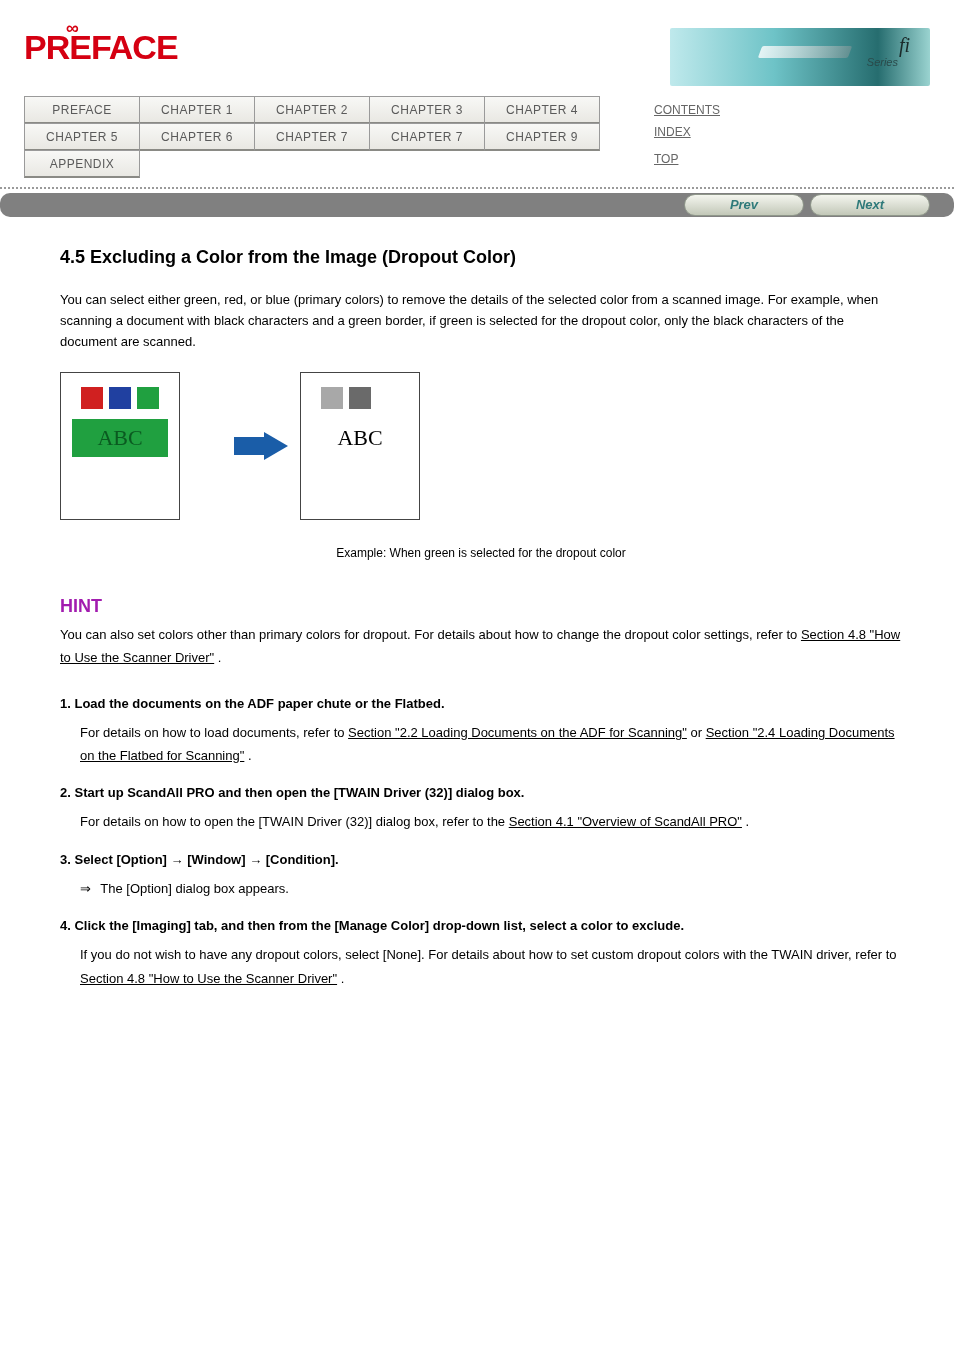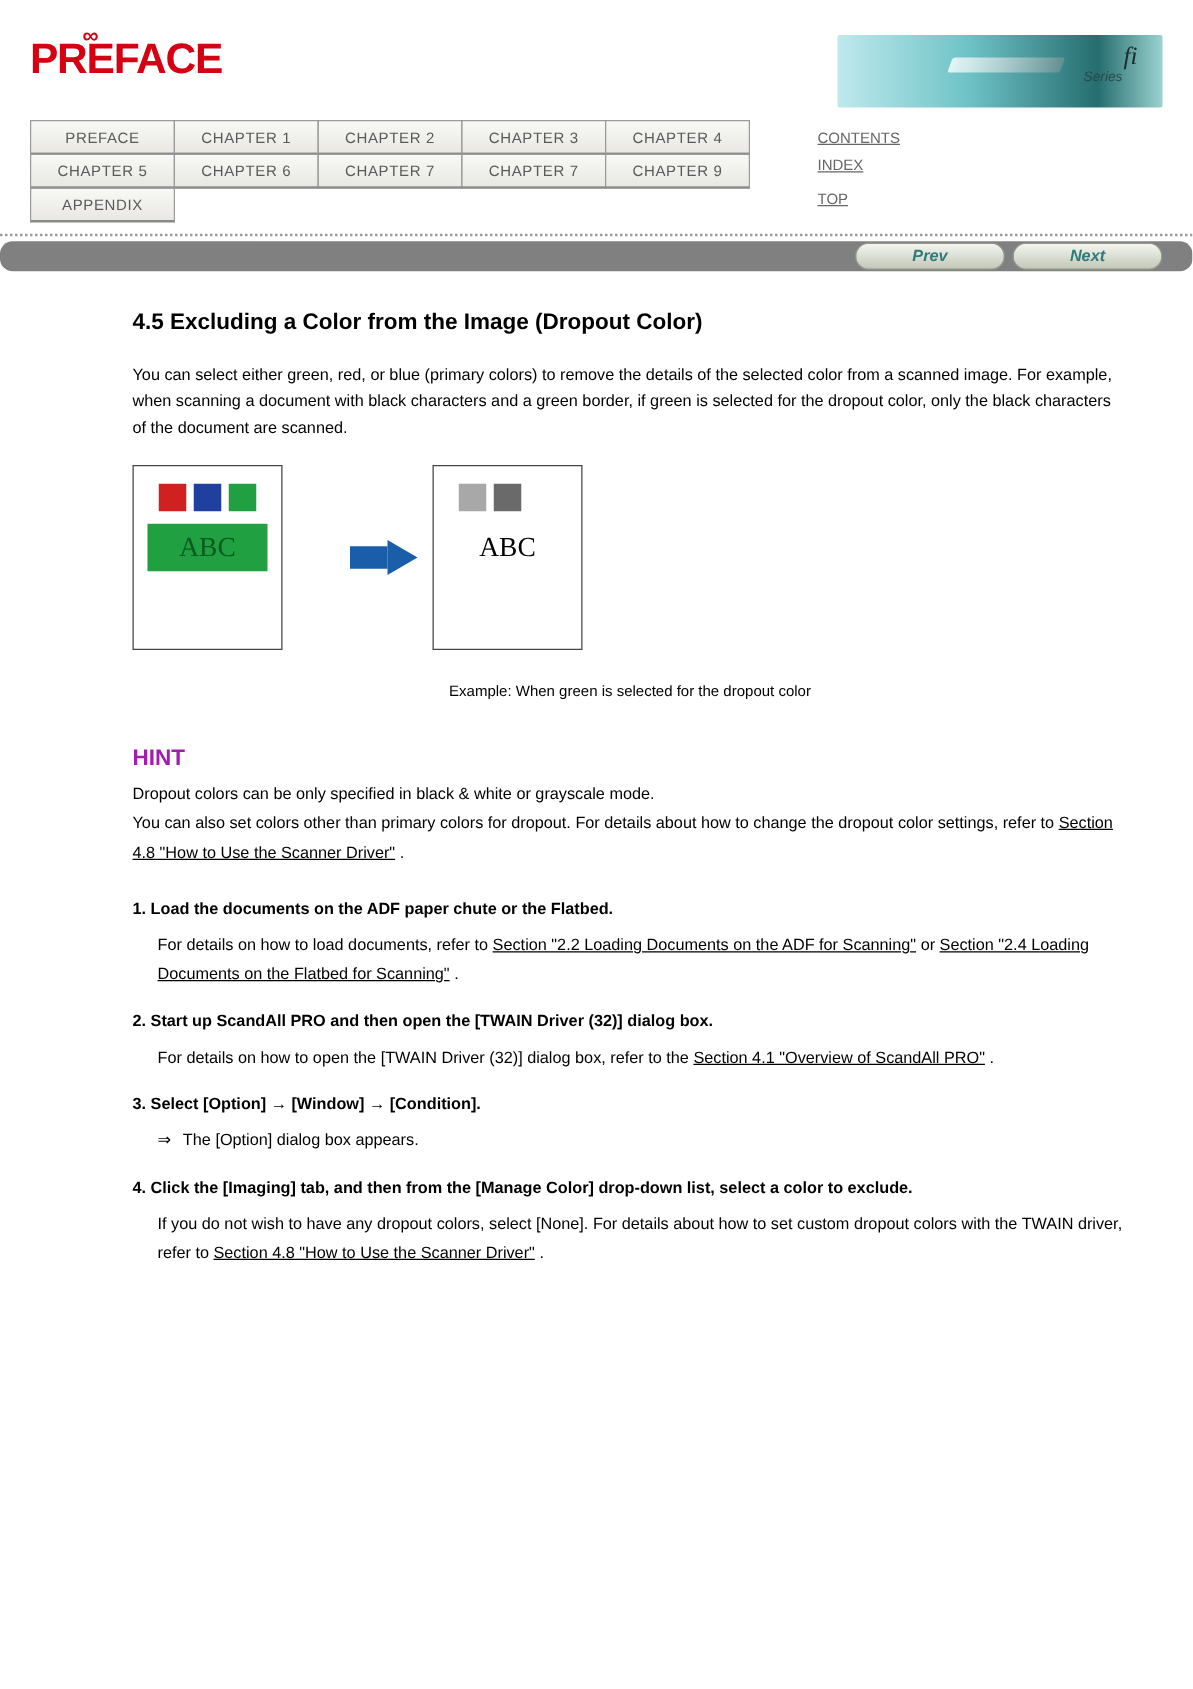--- a/index.html
+++ b/index.html
@@ -134,21 +134,20 @@
     font-size: 13px;
     color: #2f7a7a;
     text-align: center;
     line-height: 20px;
     cursor: pointer;
   }
   .pager-btn:first-child { margin-right: 6px; }
 
   .content {
     padding: 30px 52px 0 60px;
-    margin-left: 46px;
   }
   .section-title {
     font-size: 18px;
     font-weight: bold;
     margin-bottom: 22px;
   }
   .intro {
     font-size: 13px;
     line-height: 1.6;
     margin-bottom: 20px;
@@ -310,21 +309,20 @@
         <div class="sq hidden"></div>
       </div>
       <div class="abc-band white">ABC</div>
     </div>
   </div>
 
   <div class="example-caption">Example: When green is selected for the dropout color</div>
 
   <div class="hint-block">
     <div class="hint-label">HINT</div>
-    <div>Dropout colors can be only specified in black &amp; white or grayscale mode.</div>
     <div>
       <span>You can also set colors other than primary colors for dropout. For details about how to change the dropout color settings, refer to </span>
       <span class="link">Section 4.8 "How to Use the Scanner Driver"</span>
       <span>.</span>
     </div>
   </div>
 
   <div class="step-label">
     <span>1.</span>
     <span>Load the documents on the ADF paper chute or the Flatbed.</span>

